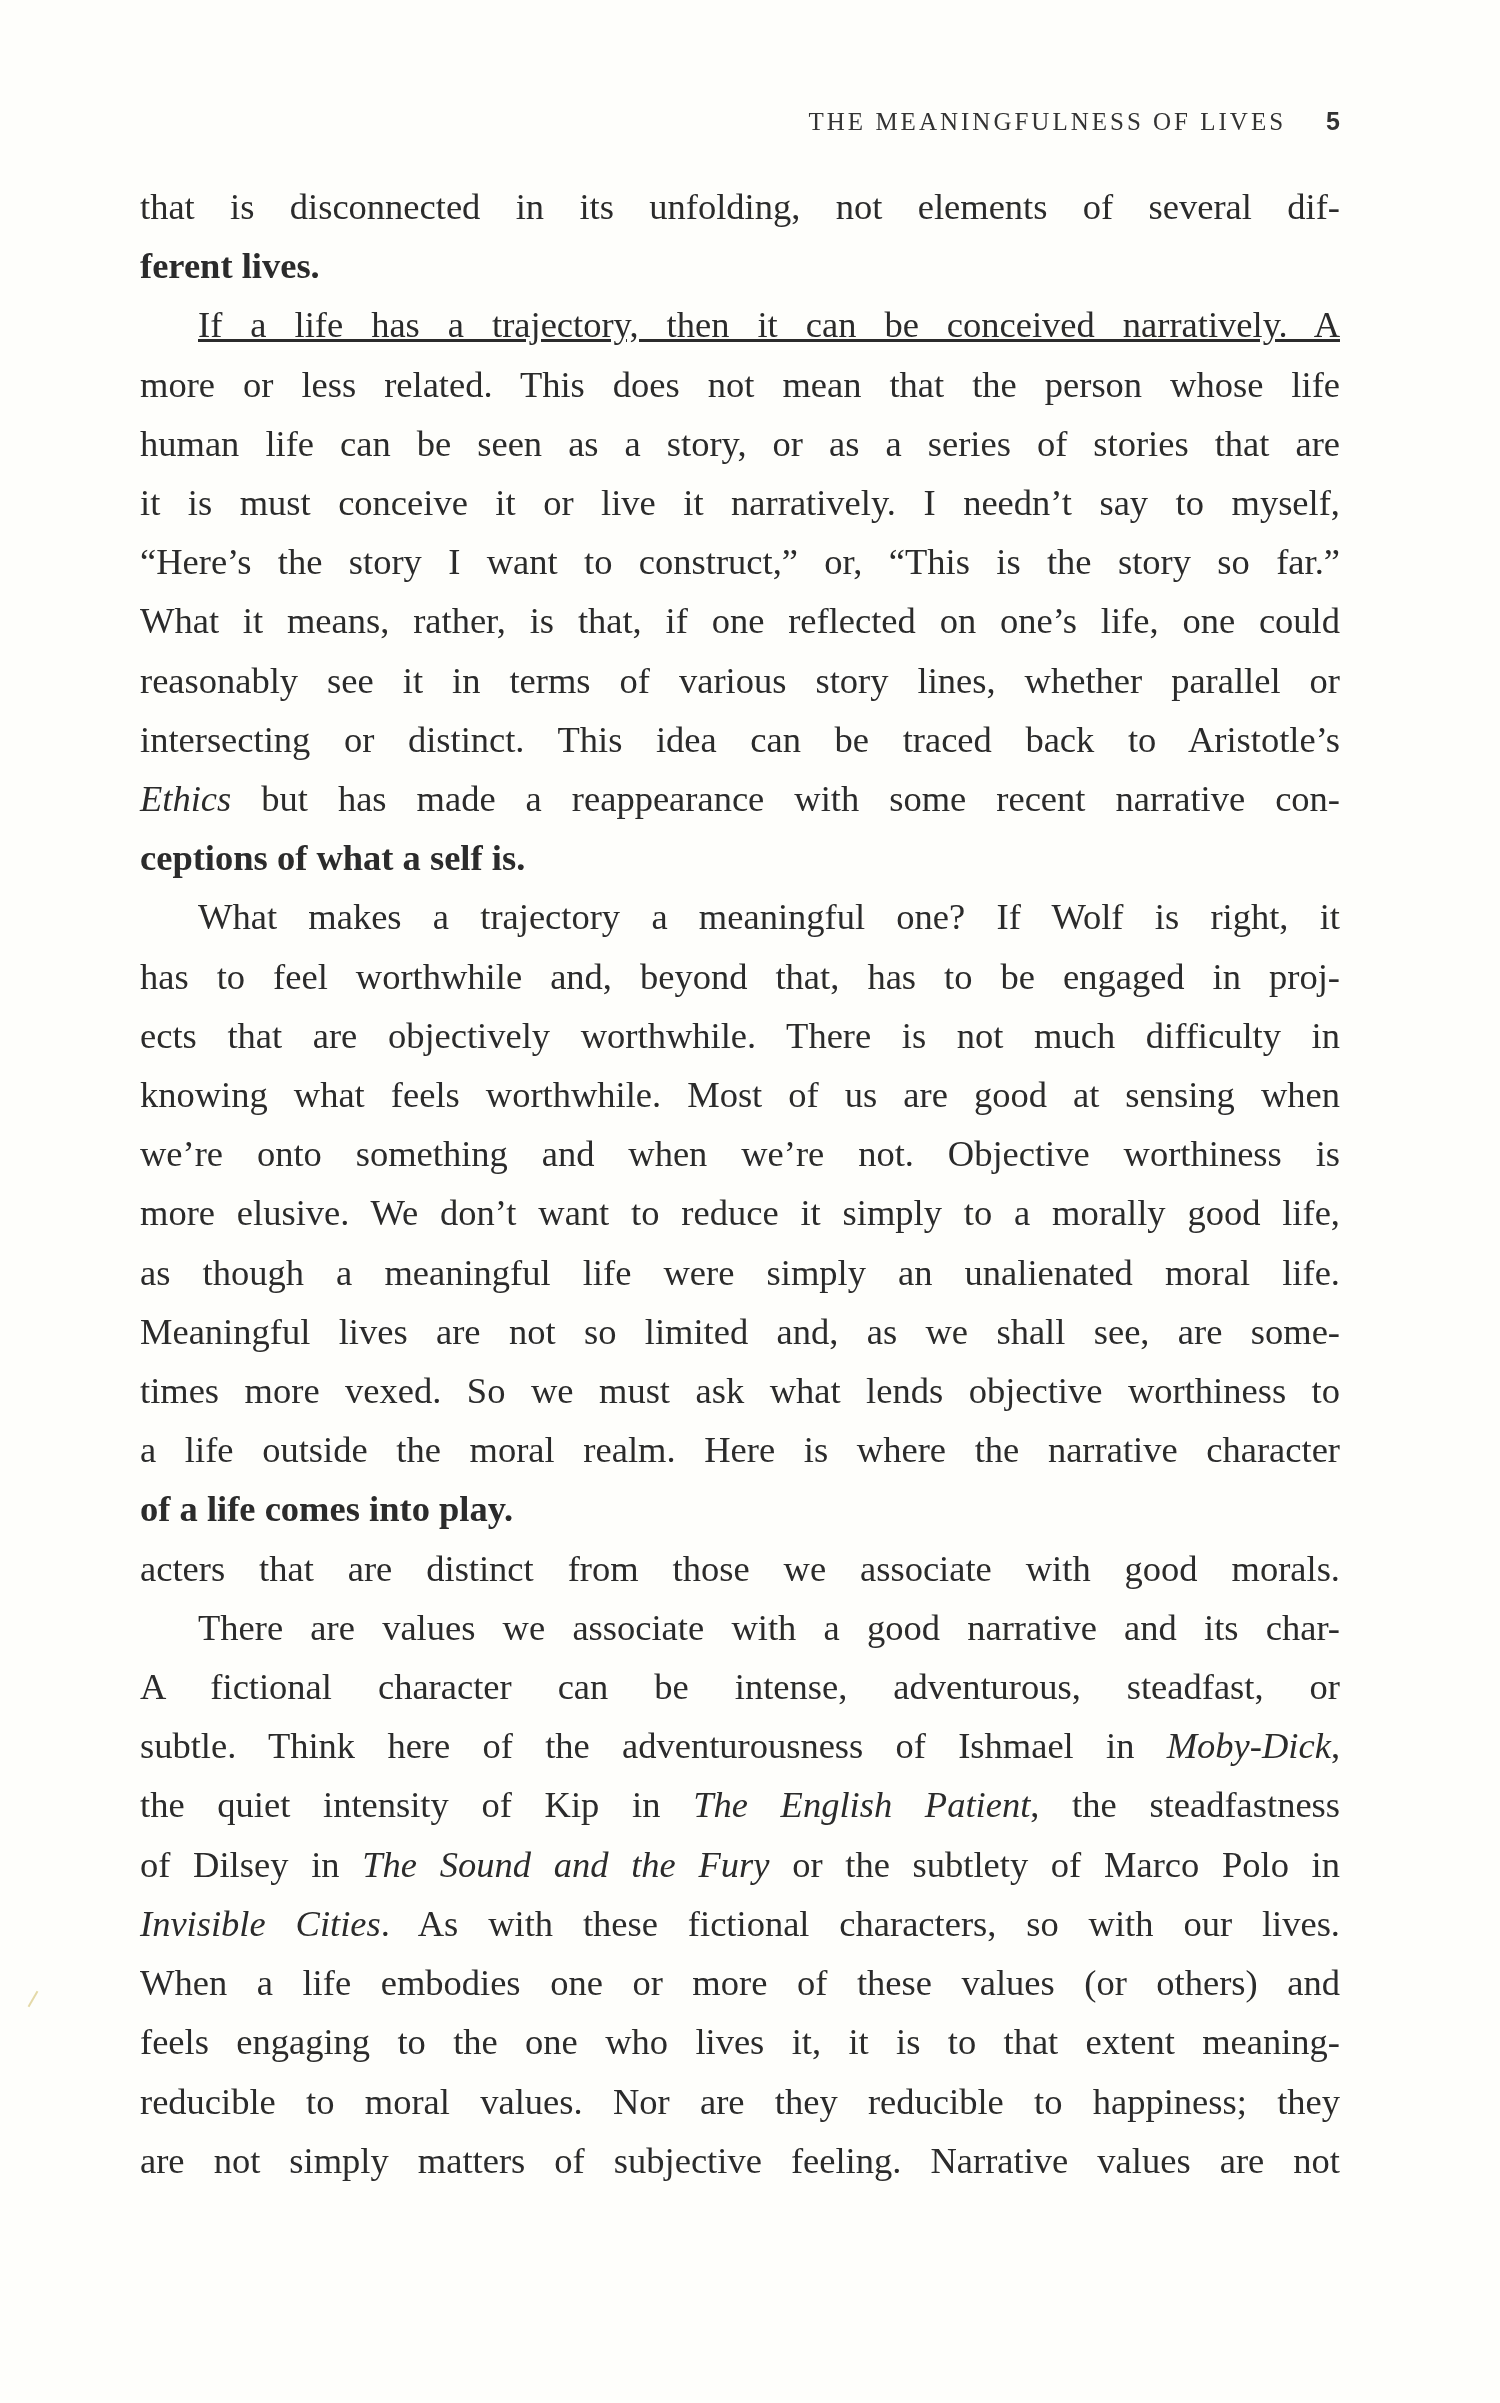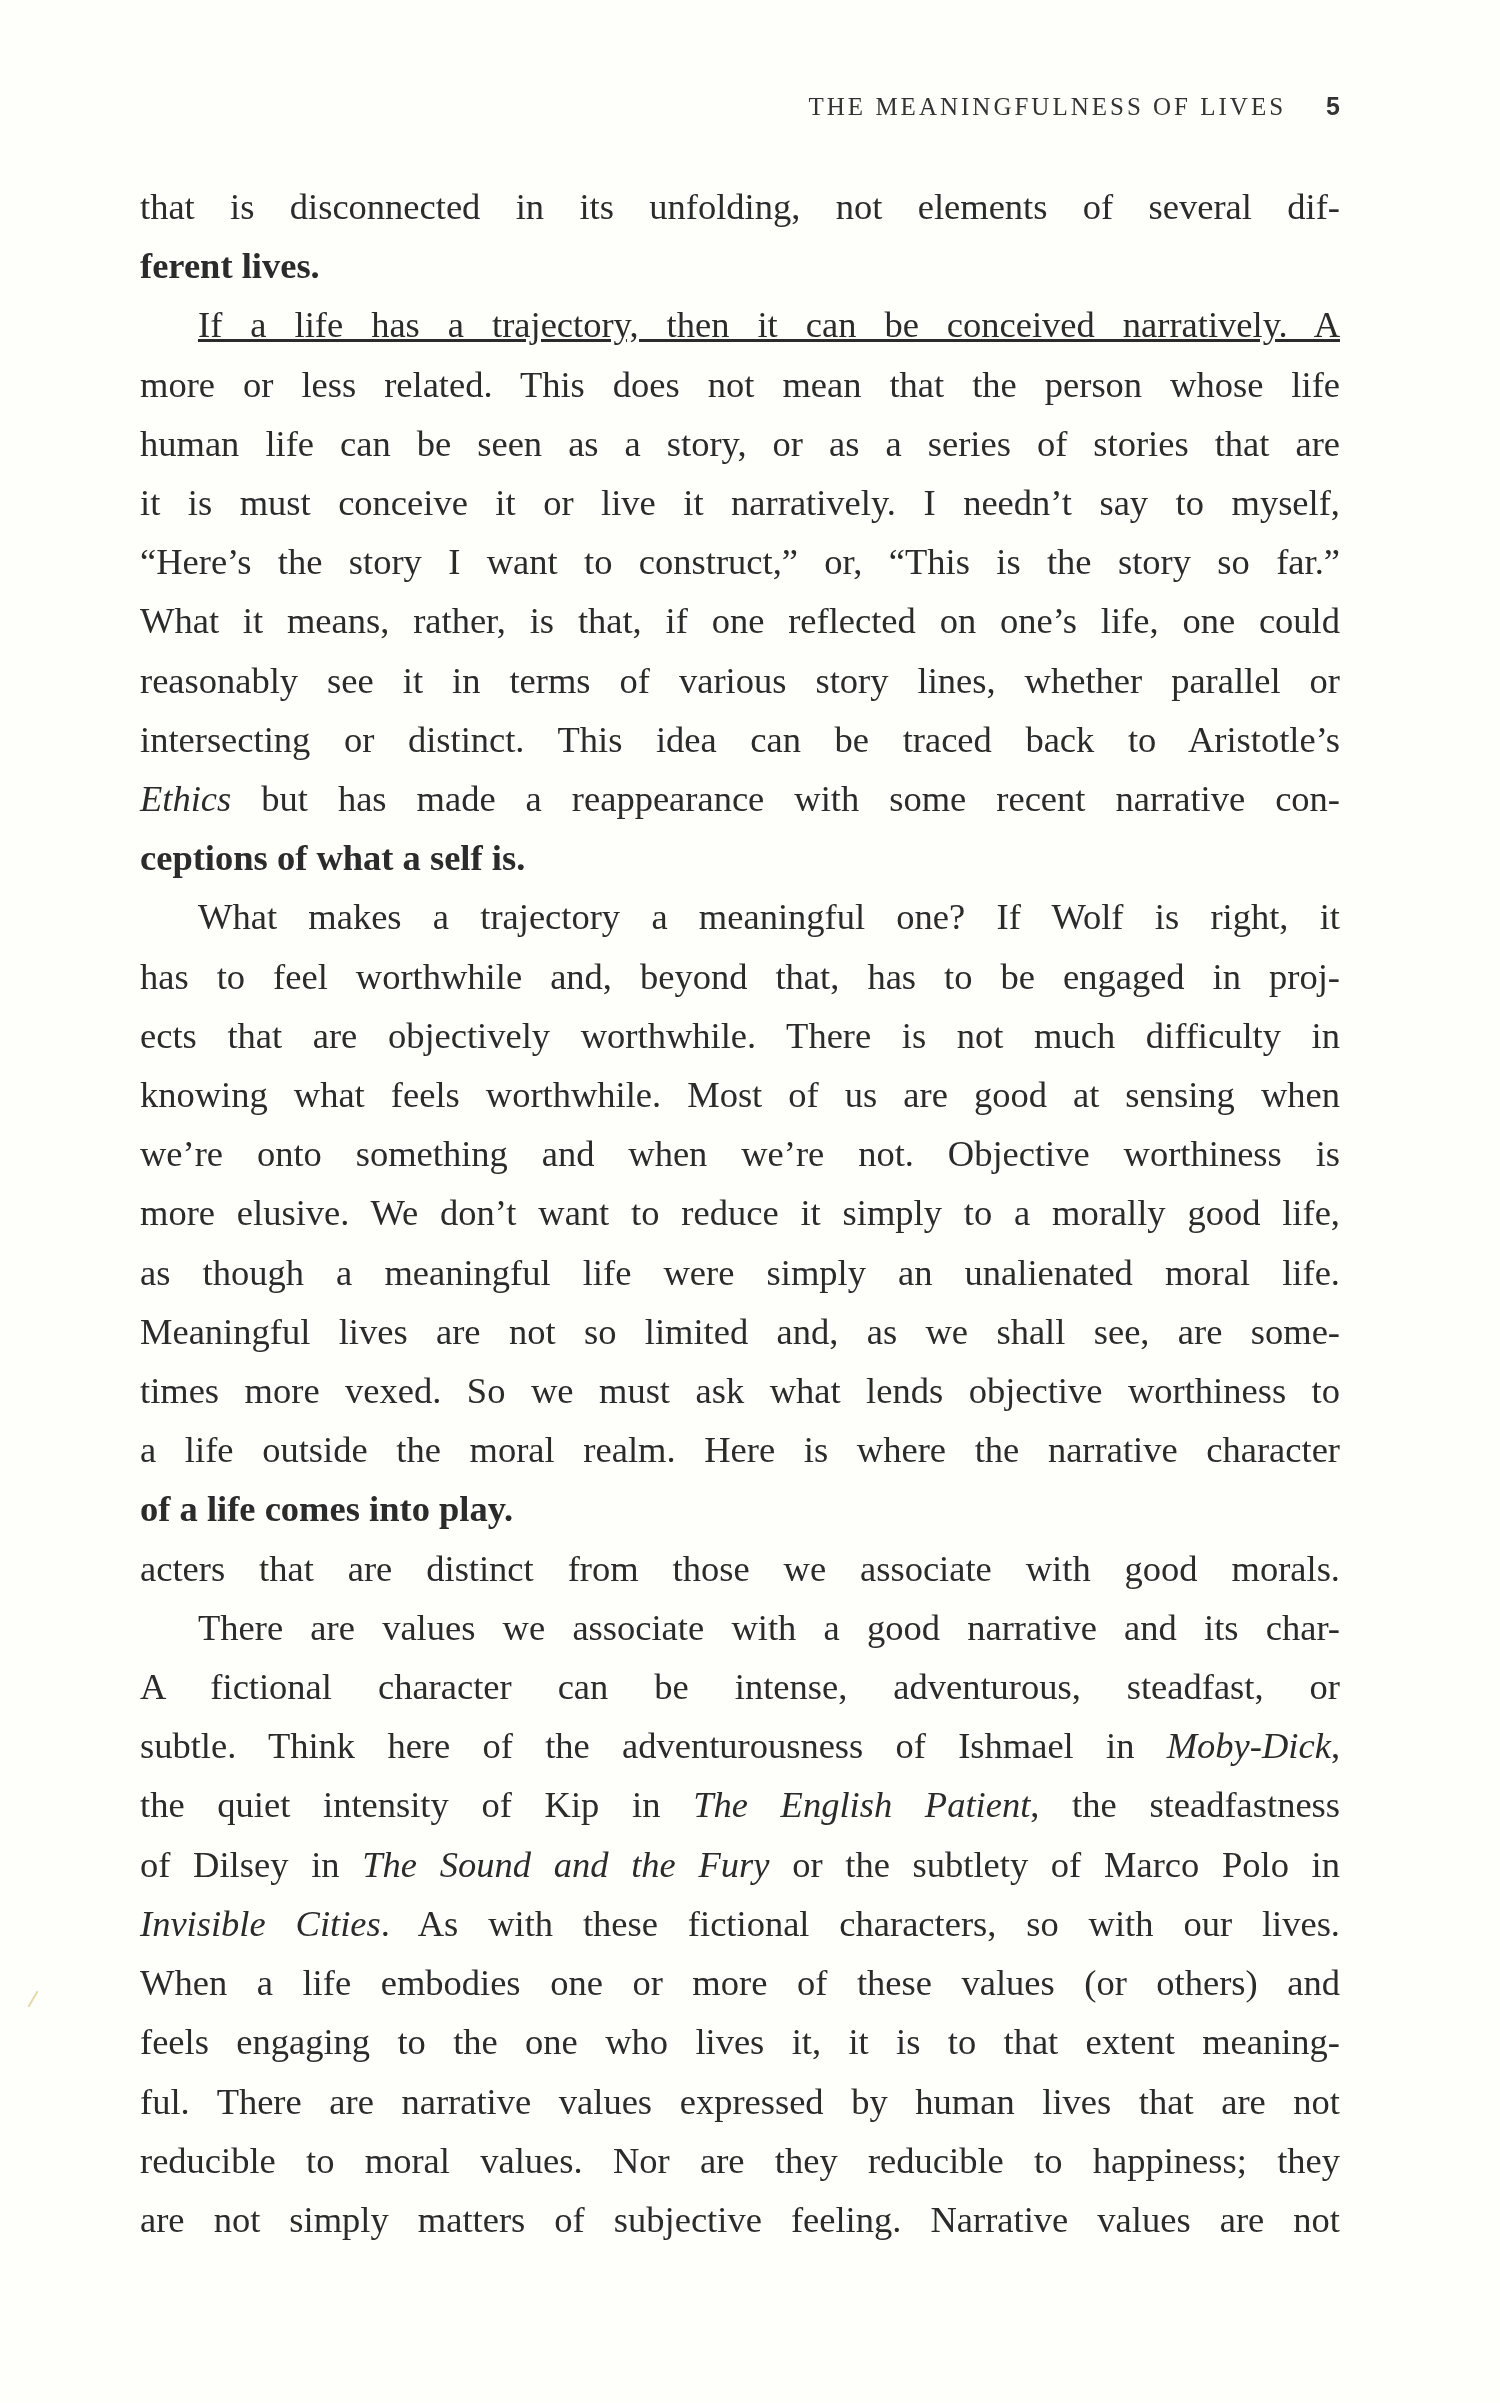--- a/index.html
+++ b/index.html
@@ -6,21 +6,21 @@
   body {
     width: 1500px; height: 2403px;
     background: #fefefb;
     position: relative;
     overflow: hidden;
     font-family: "Liberation Serif", "DejaVu Serif", serif;
     color: #2b2b2b;
   }
   .running-head {
     position: absolute;
-    top: 92px;
+    top: 107px;
     right: 160px;
     left: 140px;
     text-align: right;
     font-size: 25px;
     letter-spacing: 3px;
     color: #333;
   }
   .running-head .folio {
     font-family: "Liberation Sans", "DejaVu Sans", sans-serif;
     font-weight: bold;
@@ -89,19 +89,18 @@
     <p>
       <span class="line">acters that are distinct from those we associate with good morals.</span>
       <span class="line" style="padding-left: 58px;">There are values we associate with a good narrative and its char-</span>
       <span class="line">A fictional character can be intense, adventurous, steadfast, or</span>
       <span class="line">subtle. Think here of the adventurousness of Ishmael in <em>Moby-Dick</em>,</span>
       <span class="line">the quiet intensity of Kip in <em>The English Patient</em>, the steadfastness</span>
       <span class="line">of Dilsey in <em>The Sound and the Fury</em> or the subtlety of Marco Polo in</span>
       <span class="line"><em>Invisible Cities</em>. As with these fictional characters, so with our lives.</span>
       <span class="line">When a life embodies one or more of these values (or others) and</span>
       <span class="line">feels engaging to the one who lives it, it is to that extent meaning-</span>
-      <span class="line">ful. There are narrative values expressed by human lives that are not</span>
       <span class="line">reducible to moral values. Nor are they reducible to happiness; they</span>
       <span class="line">are not simply matters of subjective feeling. Narrative values are not</span>
     </p>
   </div>
 
 <div class="margin-mark"></div>
 
 </body></html>

